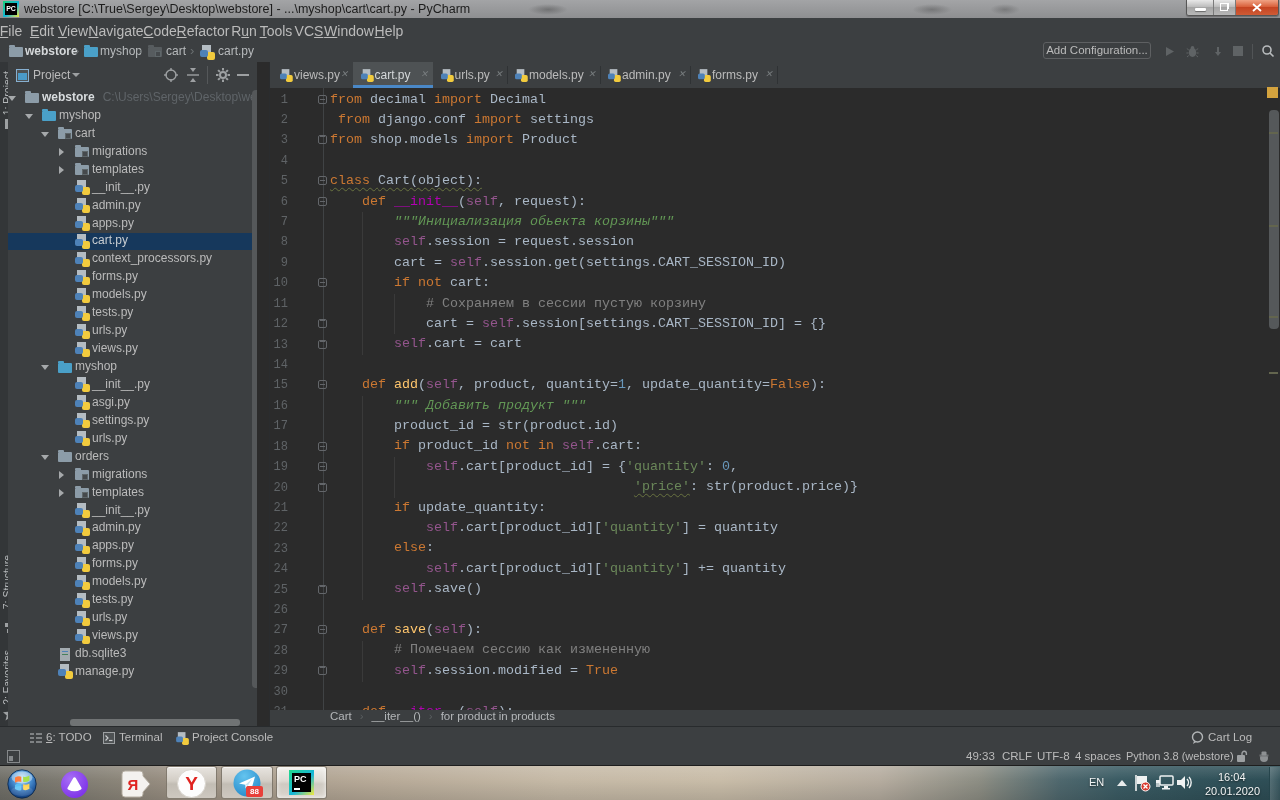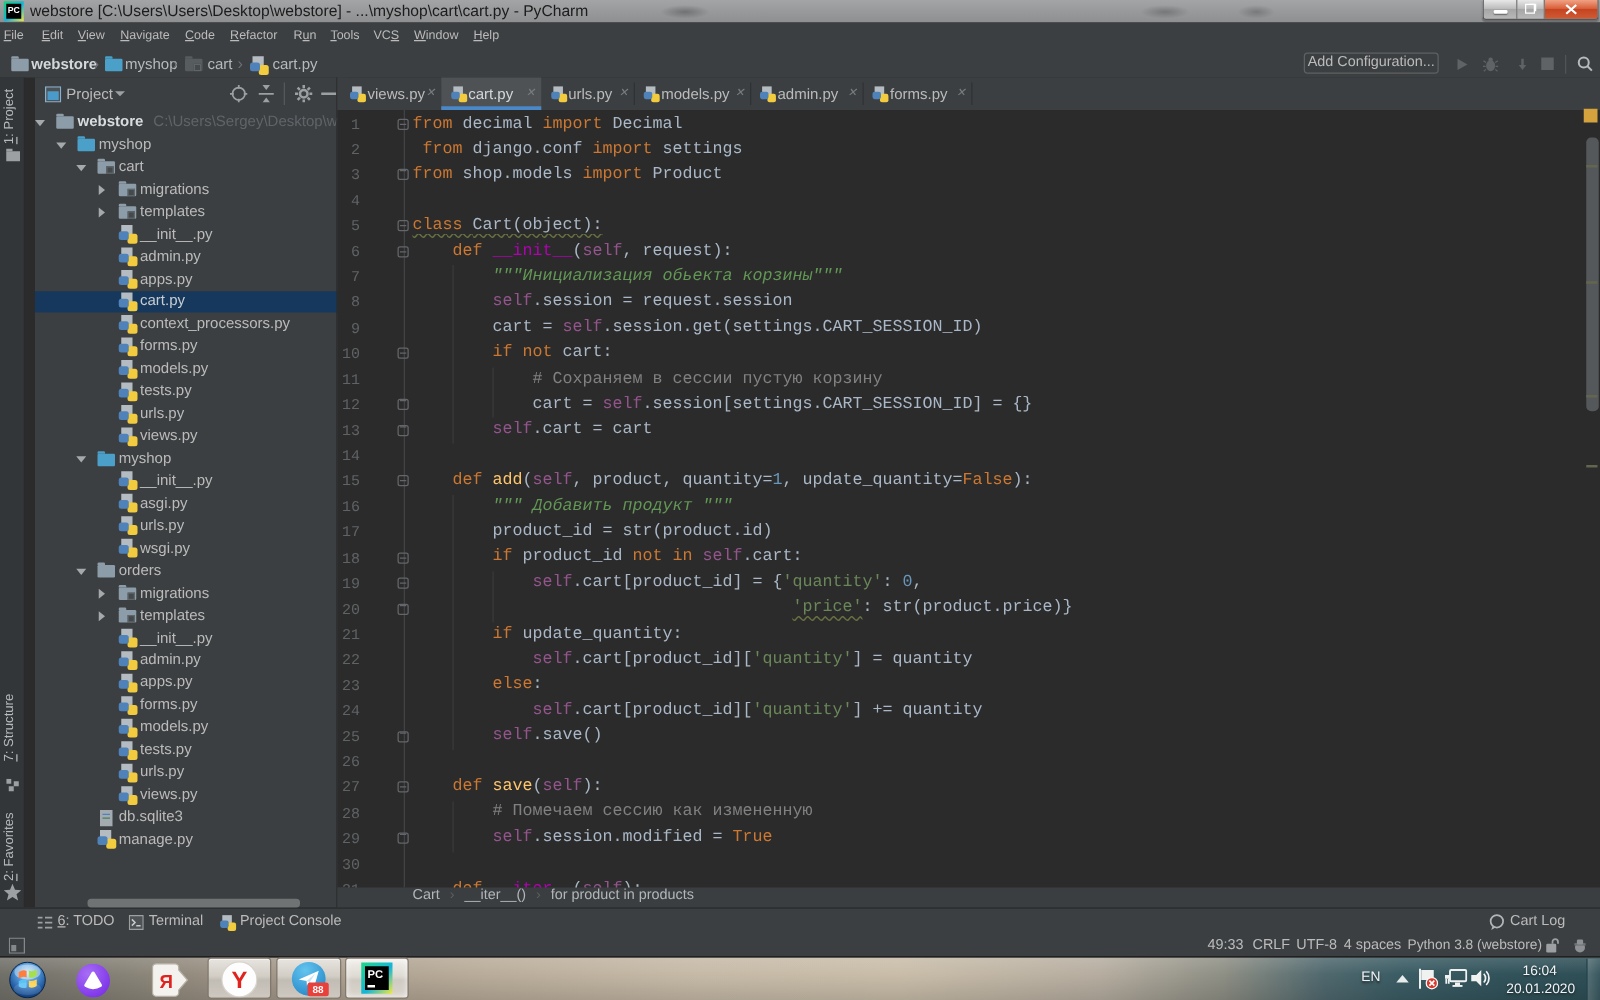--- a/index.html
+++ b/index.html
@@ -14,40 +14,40 @@
 
 #winbtns{position:absolute;left:1186px;top:0;height:16px;display:flex;border:1px solid #565656;border-top:none;border-radius:0 0 3px 3px;overflow:hidden;box-shadow:0 1px 1px rgba(0,0,0,.25)}
 .wbtn{height:15px;position:relative;border-right:1px solid #7a7a7a;background:linear-gradient(#e8e8e8,#bdbdbd 45%,#a6a6a6 50%,#b8b8b8)}
 #btnmin{width:27px}
 #btnmax{width:22px}
 #btnclose{width:42px;border-right:none;background:linear-gradient(#f0a284,#d9603b 45%,#c54422 50%,#cf5b35)}
 #btnmin u{position:absolute;left:8px;top:8px;width:11px;height:3px;background:#fff;border-radius:1px;box-shadow:0 1px 1px rgba(0,0,0,.4)}
 #btnmax u{position:absolute;left:6px;top:3px;width:8px;height:8px;border:1px solid #fff;background:transparent;box-shadow:2px -1px 0 -1px #fff}
 
 #topbars{position:absolute;left:0;top:18px;width:1280px;height:44px;background:#3C3F41}
-.mi{position:absolute;top:5px;transform:translateX(-50%);font-size:10px;color:#BBBBBB;white-space:nowrap}
+.mi{position:absolute;top:5px;transform:translateX(-50%);font-size:14px;color:#BBBBBB;white-space:nowrap}
 .mi u{text-decoration:underline}
 #navrow{position:absolute;left:0;top:24px;width:1280px;height:20px}
 .crumb{position:absolute;top:2px;font-size:12px;color:#B7BABC;white-space:nowrap}
 .csep{position:absolute;top:1px;font-size:13px;color:#6A6F71}
 .folder{position:absolute;width:14px;height:10px;background:#8C9CA8;border-radius:1px}
 .folder:before{content:"";position:absolute;top:-2px;left:0;width:6px;height:2px;background:inherit;border-radius:1px 1px 0 0}
 .folder.blue{background:#4AA0C8}
 .folder.dark{background:#575C5F}
 .folder.badge:after{content:"";position:absolute;right:1px;bottom:0;width:6px;height:6px;background:#45494C;box-shadow:inset 0 0 0 1px #5E6669}
 .pyico{position:absolute;width:15px;height:15px}
 .pyico:before{content:"";position:absolute;left:2px;top:0;width:9px;height:11px;background:#B4BCC2}
 .pyico:after{content:"";position:absolute;left:0;top:5px;width:8px;height:7px;background:#4E82B8;border-radius:2px}
 .pyico b{position:absolute;left:7px;top:7px;width:8px;height:8px;background:#F2CB3E;border-radius:2px}
 #addcfg{position:absolute;left:1043px;top:0;width:108px;height:17px;border:1px solid #5E6062;border-radius:3px;color:#BBBBBB;font-size:11.5px;text-align:center;line-height:15px}
 
 #stripe{position:absolute;left:0;top:62px;width:20px;height:664px;background:#333638;border-right:1px solid #282B2D}
 .vlabel{position:absolute;left:1px;writing-mode:vertical-rl;transform:rotate(180deg);font-size:10.5px;color:#B6B9BB;white-space:nowrap}
 .vlabel u{text-decoration:underline}
-#project{position:absolute;left:28px;top:62px;width:249px;height:664px;background:#3C3F41;overflow:hidden}
+#project{position:absolute;left:8px;top:62px;width:249px;height:664px;background:#3C3F41;overflow:hidden}
 #pborder{position:absolute;left:269px;top:62px;width:1px;height:664px;background:#2A2C2E}
 #phead{position:absolute;left:0;top:0;width:249px;height:26px}
 #tree{position:absolute;left:0;top:27px;width:249px}
 .trow{height:17.95px;display:flex;align-items:center;font-size:12px;color:#BBBBBB;white-space:nowrap;overflow:hidden}
 .trow.sel{background:#16385C;color:#C8CDD1}
 .arr{width:8px;height:8px;flex:0 0 8px;margin-right:9px;position:relative}
 .arr.e:before{content:"";position:absolute;left:0;top:2px;border-left:4.5px solid transparent;border-right:4.5px solid transparent;border-top:5.5px solid #A6A9AB}
 .arr.c:before{content:"";position:absolute;left:1px;top:0;border-top:4.5px solid transparent;border-bottom:4.5px solid transparent;border-left:5.5px solid #A6A9AB}
 .tico{flex:0 0 14px;margin-right:3px;position:relative;height:15px}
 .tico .folder{top:3px}
@@ -96,21 +96,21 @@
 <body>
 
 <div id="titlebar">
  <div style="position:absolute;left:528px;top:4px;width:40px;height:11px;background:radial-gradient(ellipse at center,rgba(40,40,40,.35),rgba(40,40,40,0) 70%)"></div>
  <div style="position:absolute;left:912px;top:4px;width:40px;height:11px;background:radial-gradient(ellipse at center,rgba(40,40,40,.3),rgba(40,40,40,0) 70%)"></div>
 <div style="position:absolute;left:990px;top:4px;width:30px;height:11px;background:radial-gradient(ellipse at center,rgba(40,40,40,.28),rgba(40,40,40,0) 70%)"></div>
   </div>
 <div id="pcico">
     <i>PC</i>
   </div>
-<div id="titletext">webstore [C:\Users\Users\Desktop\webstore] - ...\myshop\cart\cart.py - PyCharm</div>
+<div id="titletext">webstore [C:\True\Sergey\Desktop\webstore] - ...\myshop\cart\cart.py - PyCharm</div>
 <div id="winbtns">
  <div class="wbtn" id="btnmin">
       <u></u>
     </div>
  <div class="wbtn" id="btnmax">
       <u></u>
     </div>
  <div class="wbtn" id="btnclose">
       <svg style="position:absolute;left:16px;top:3px" width="10" height="9">
         <path d="M1 1 L9 8 M9 1 L1 8" stroke="#fff" stroke-width="1.8"></path>
@@ -376,30 +376,30 @@
         </i>
         <span style="margin-top:-2px">asgi.py</span>
       </div>
 <div class="trow" style="padding-left:50px">
         <s class="arr"></s>
         <i class="tico">
           <i class="pyico" style="position:absolute">
             <b></b>
           </i>
         </i>
+        <span style="margin-top:-2px">settings.py</span>
+      </div>
+<div class="trow" style="padding-left:50px">
+        <s class="arr"></s>
+        <i class="tico">
+          <i class="pyico" style="position:absolute">
+            <b></b>
+          </i>
+        </i>
         <span style="margin-top:-2px">urls.py</span>
-      </div>
-<div class="trow" style="padding-left:50px">
-        <s class="arr"></s>
-        <i class="tico">
-          <i class="pyico" style="position:absolute">
-            <b></b>
-          </i>
-        </i>
-        <span style="margin-top:-2px">wsgi.py</span>
       </div>
 <div class="trow" style="padding-left:33px">
         <s class="arr e"></s>
         <i class="tico">
           <i class="folder" style="position:absolute"></i>
         </i>
         <span style="margin-top:-2px">orders</span>
       </div>
 <div class="trow" style="padding-left:50px">
         <s class="arr c"></s>

